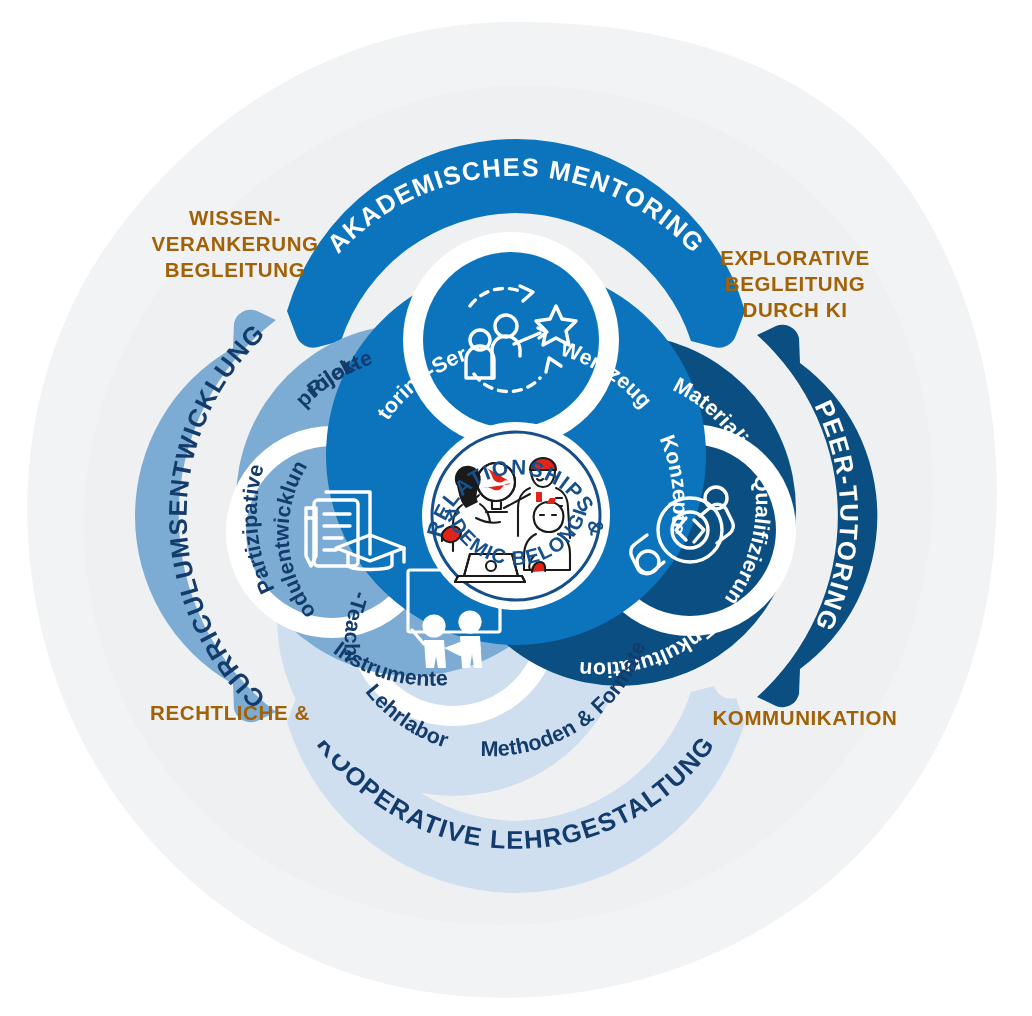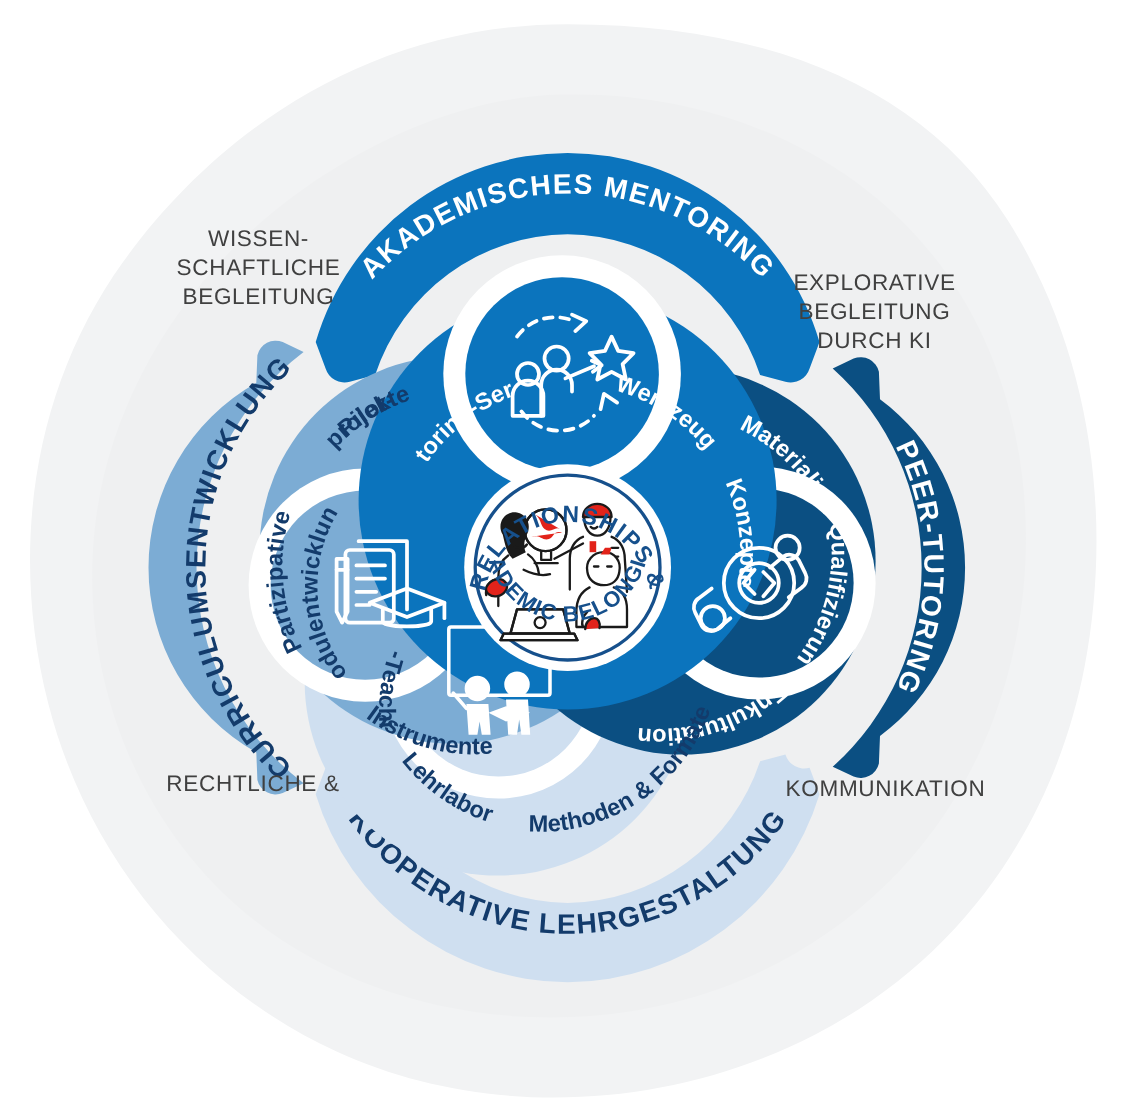--- a/index.html
+++ b/index.html
@@ -1,21 +1,21 @@
 <!DOCTYPE html>
 <html><head>
 <meta charset="utf-8">
 <style>
   html,body{margin:0;padding:0;background:#ffffff;}
   body{width:1032px;height:1016px;overflow:hidden;
        font-family:"Liberation Sans","DejaVu Sans",sans-serif;}
   #stage{position:relative;width:1032px;height:1016px;}
   #stage svg{position:absolute;left:0;top:0;}
-  .corner-label{position:absolute;text-align:center;font-weight:normal;
-      color:#404040;letter-spacing:.6px;line-height:1.28;font-size:20.5px;}
+  .corner-label{position:absolute;text-align:center;font-weight:bold;
+      color:#a16207;letter-spacing:.6px;line-height:1.28;font-size:20.5px;}
   .cl-tl{left:120px;top:205px;width:230px;}
   .cl-tr{left:680px;top:205px;width:230px;margin-top:40px;}
   .cl-bl{left:105px;top:700px;width:250px;}
   .cl-br{left:680px;top:705px;width:250px;text-align:center;}
 </style>
 </head>
 <body>
 
 <div id="stage">
 
@@ -290,21 +290,21 @@
       <textPath href="#p-center-top" startOffset="50%" text-anchor="middle">RELATIONSHIPS &amp;</textPath>
     </text>
     <text font-size="20" font-weight="bold" fill="#16508c" letter-spacing="1.3">
       <textPath href="#p-center-bot" startOffset="50%" text-anchor="middle">ACADEMIC BELONGING</textPath>
     </text>
   </g>
 </svg>
 
 <div class="corner-label cl-tl">
   <div>WISSEN-</div>
-  <div>SCHAFTLICHE</div>
+  <div>VERANKERUNG</div>
   <div>BEGLEITUNG</div>
 </div>
 <div class="corner-label cl-tr">
   <div>EXPLORATIVE</div>
   <div>BEGLEITUNG</div>
   <div>DURCH KI</div>
 </div>
 <div class="corner-label cl-bl">
   <div>RECHTLICHE &amp;</div>
 </div>

